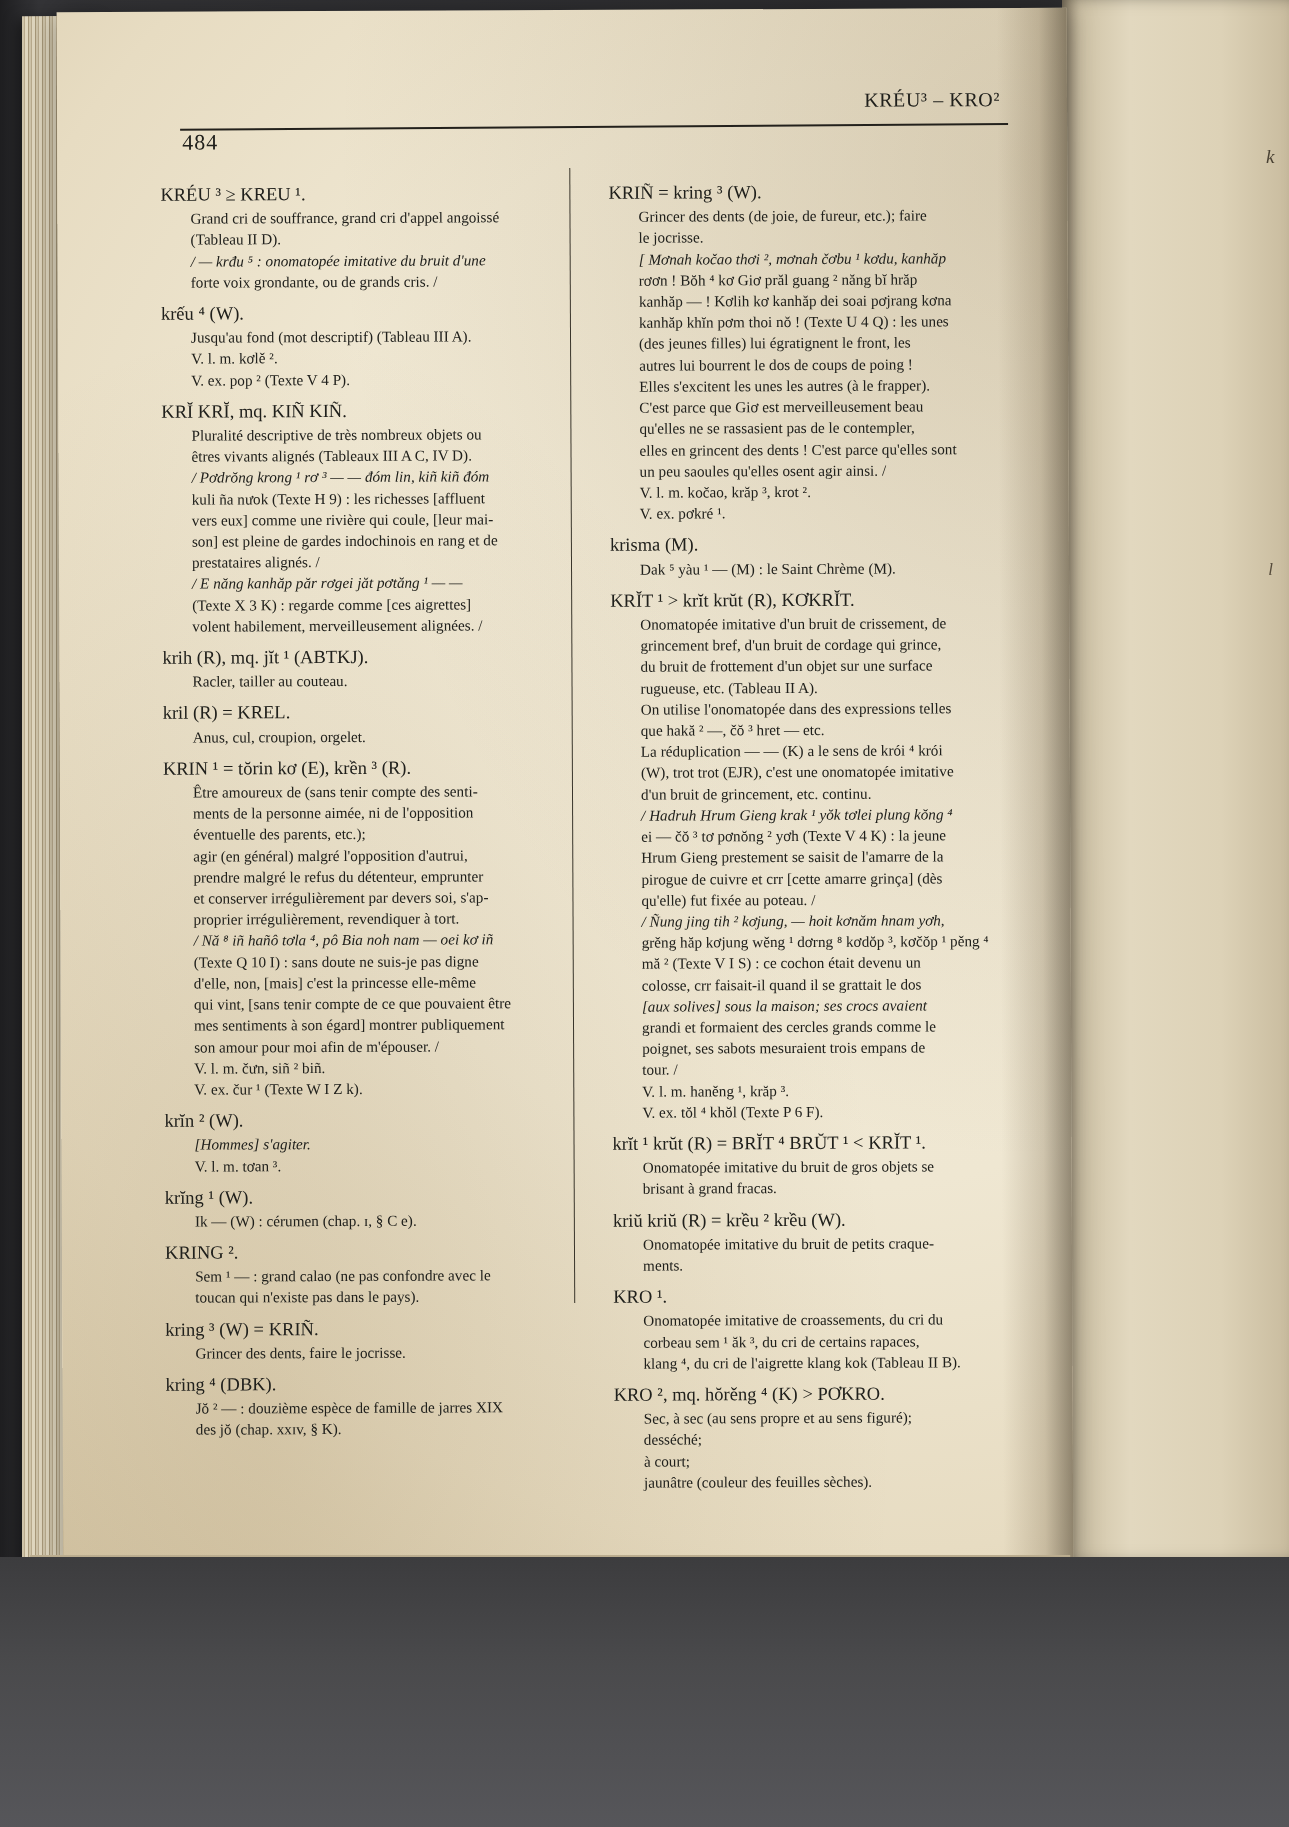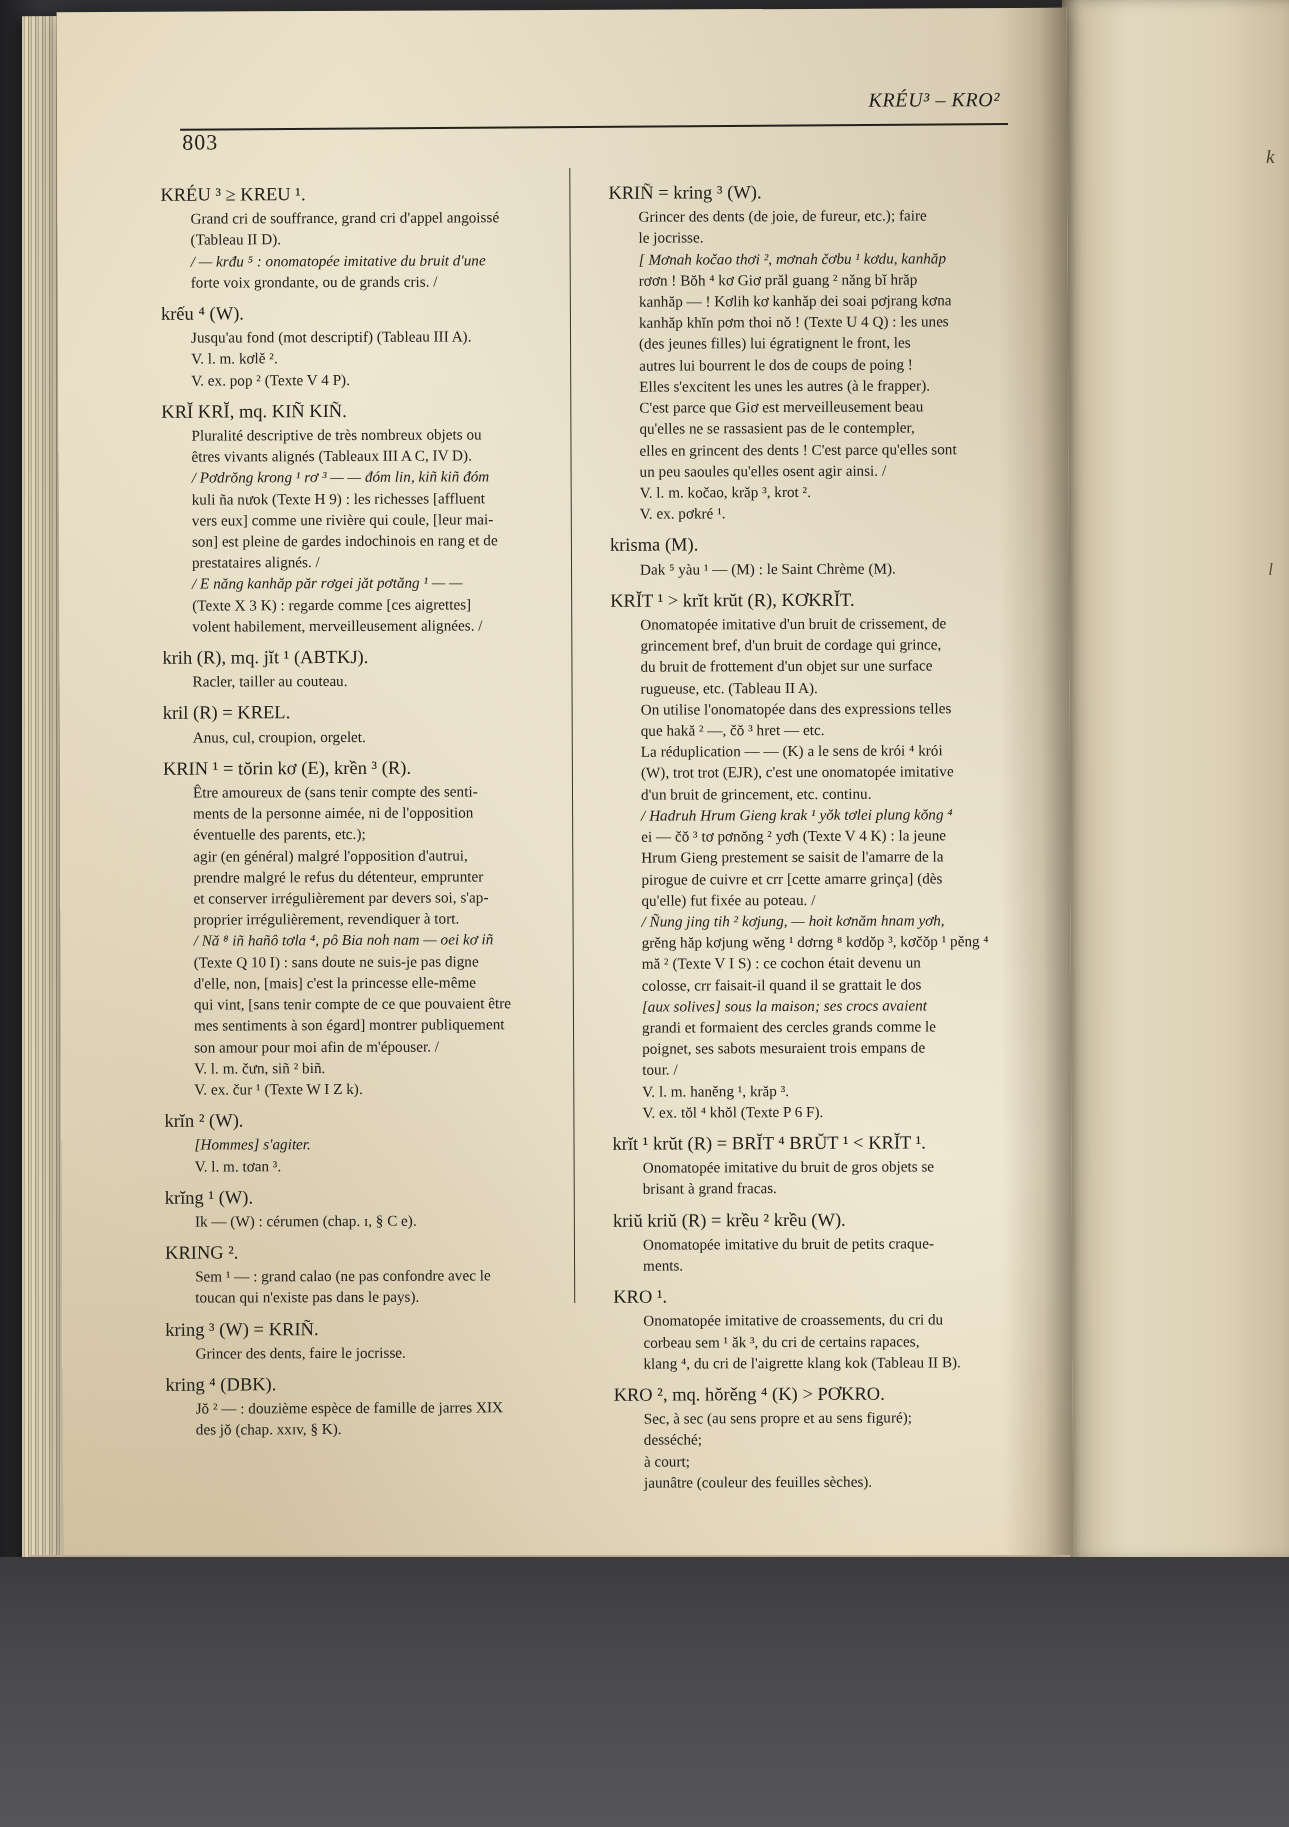--- a/index.html
+++ b/index.html
@@ -88,21 +88,20 @@
     color: #20201c;
   }
 
   .header-row {
     position: relative;
     height: 56px;
   }
   .running-head {
     position: absolute;
     right: 12px; top: 0;
-    font-style: italic;
     font-size: 20px;
     letter-spacing: .6px;
   }
   .folio {
     position: absolute;
     left: 30px; top: 38px;
     font-size: 22px;
     letter-spacing: 1px;
   }
   .rule {
@@ -174,21 +173,21 @@
   <div class="edges"></div>
 
   <div class="page-sheet">
     <div class="page-stain"></div>
     <div class="gutter"></div>
 
     <div class="content">
       <div class="header-row">
         <div class="running-head">KRÉU³ – KRO²</div>
         <div class="rule"></div>
-        <div class="folio">803</div>
+        <div class="folio">484</div>
       </div>
 
       <div class="columns">
         <div class="col-divider"></div>
         <div class="col left" id="col-left">
             <div class="entry">
               <div class="headword">KRÉU ³ ≥ KREU ¹.</div>
               <div class="body">
                 <p>Grand cri de souffrance, grand cri d'appel angoissé</p>
                 <p>(Tableau II D).</p>

